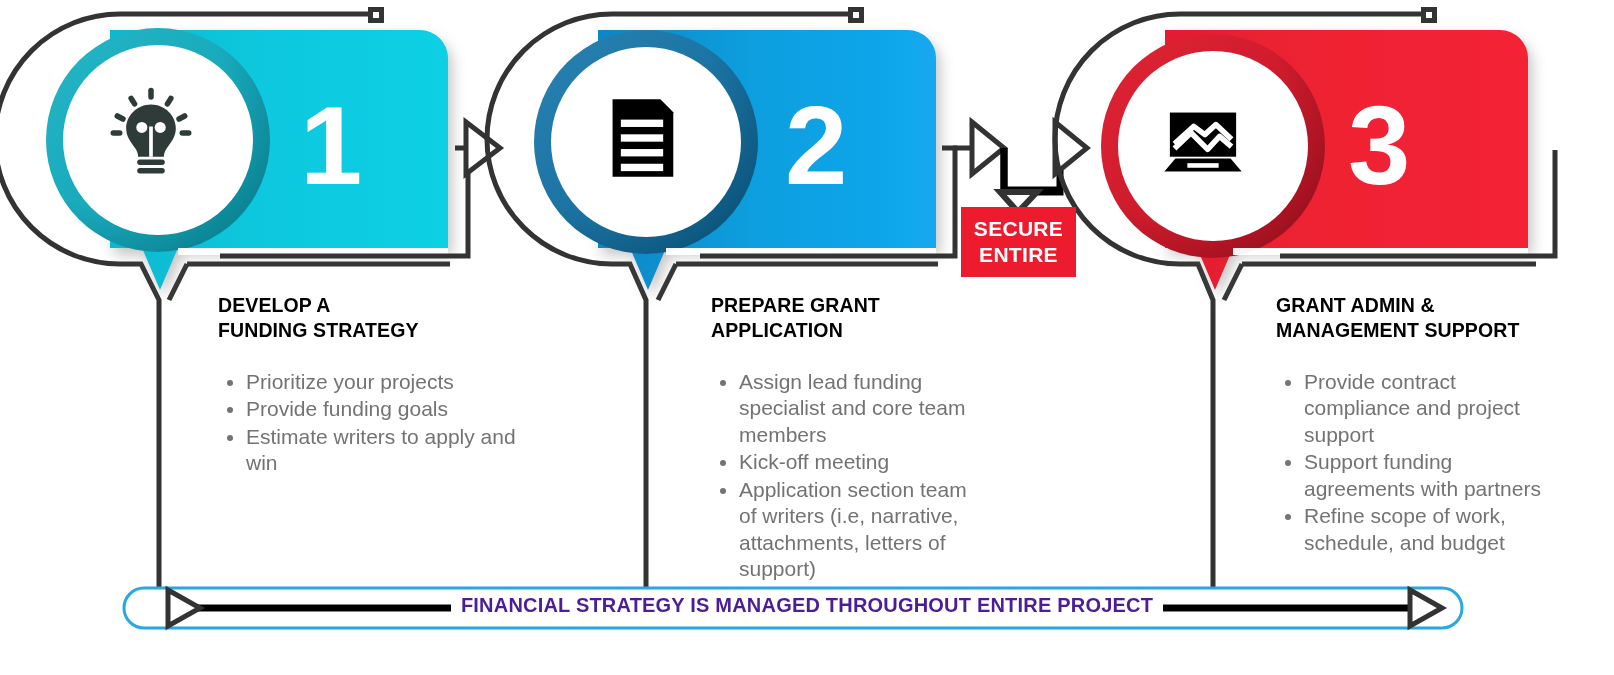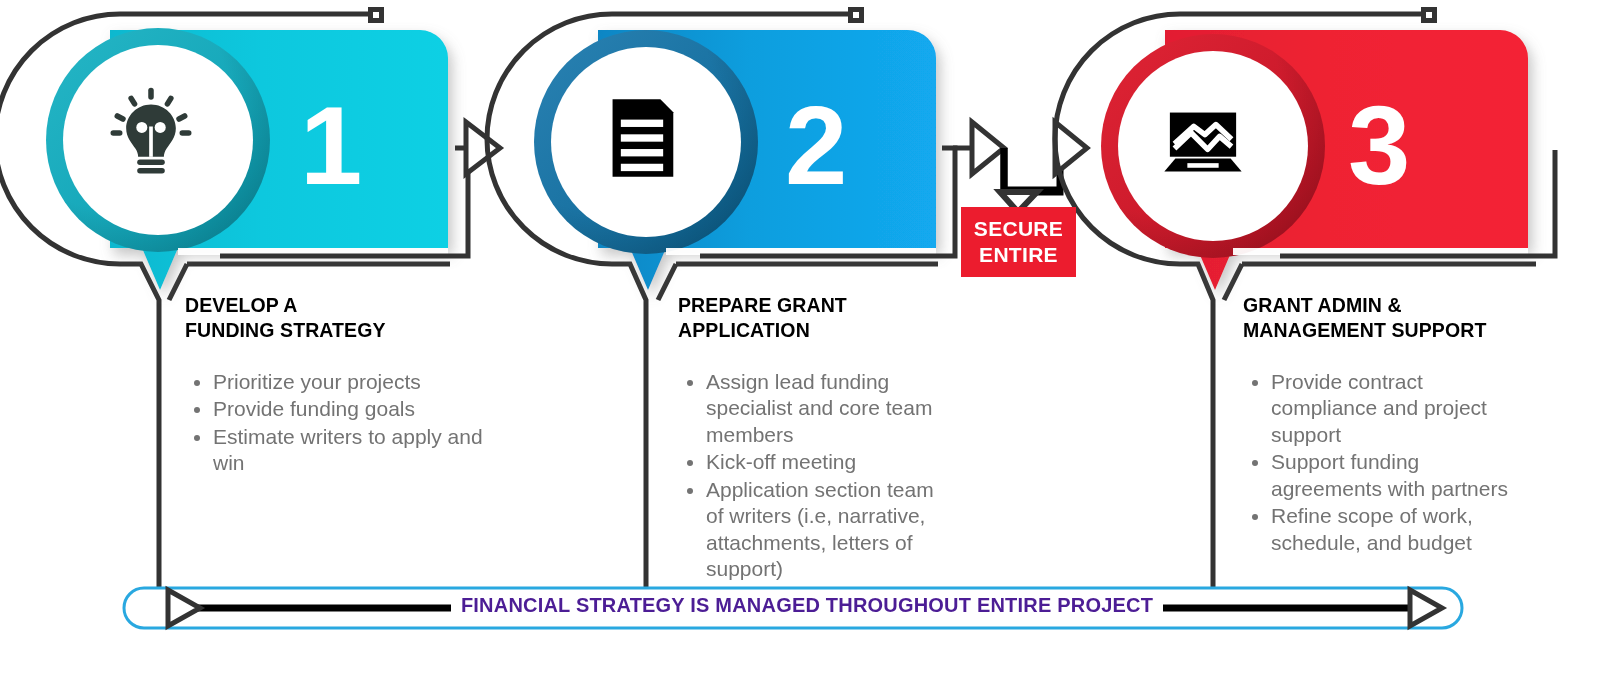--- a/index.html
+++ b/index.html
@@ -45,21 +45,21 @@
     align-items:center;justify-content:center;
     color:#ffffff;
     font-weight:bold;
     font-size:21px;
     line-height:1.25;
     letter-spacing:.3px;
     text-align:center;
   }
 
   
-  .col{position:absolute;}
+  .col{position:absolute;margin-left:33px;}
   .col1{left:185px;top:293px;width:300px;}
   .col2{left:678px;top:293px;width:270px;}
   .col3{left:1243px;top:293px;width:290px;}
 
   .coltitle{
     font-weight:bold;
     font-size:19.5px;
     line-height:1.28;
     color:#000000;
     letter-spacing:.1px;

